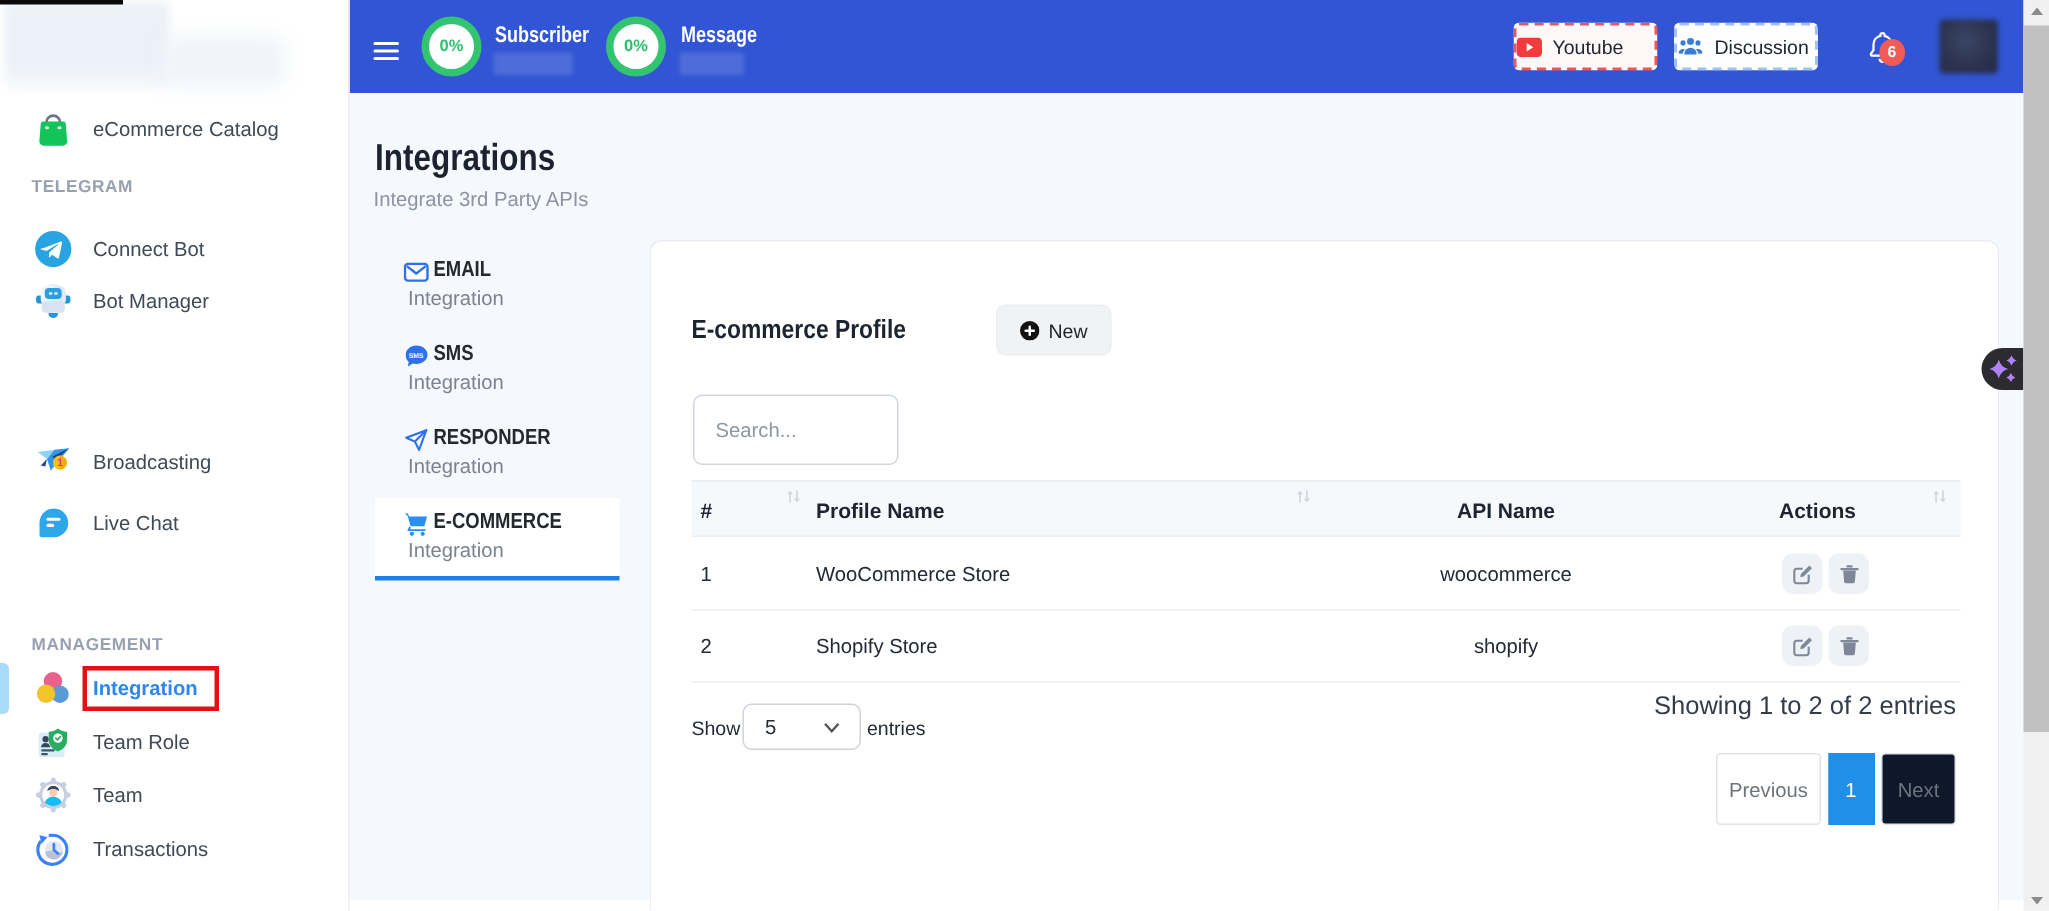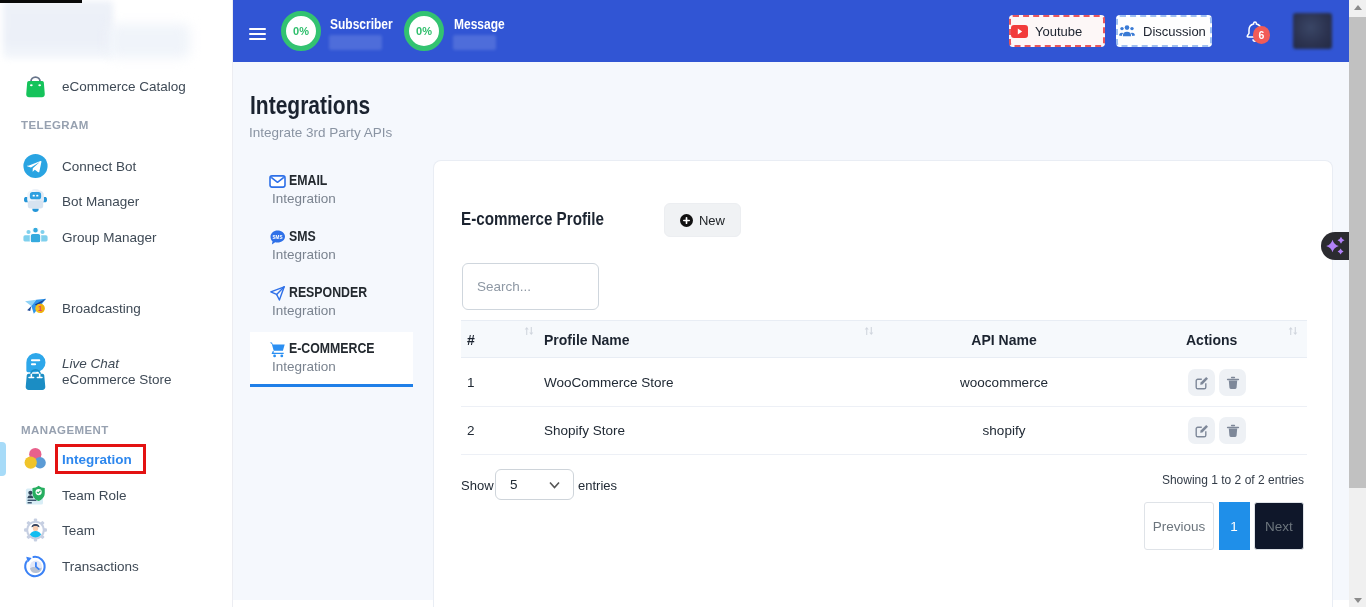--- a/index.html
+++ b/index.html
@@ -101,21 +101,21 @@
     border-radius:7px; display:flex; align-items:center; justify-content:center; cursor:pointer; }
   .act-btn svg { width:14px; height:14px; }
 
   #show-row { position:absolute; left:27px; top:308px; height:32px;
     font-size:13px; color:#212a35; }
   #show-row > span.txt { position:absolute; top:9px; }
   #show-select { position:absolute; left:34px; top:0; width:79px; height:31px;
     border:1px solid #ced4da; border-radius:6px; background:#fff; cursor:pointer; }
   #show-select .v { position:absolute; left:14px; top:7px; font-size:13.5px; color:#212a35; }
   #show-select svg { position:absolute; right:13px; top:11px; }
-  #showing-info { position:absolute; right:28px; top:312px; font-size:12px; color:#333c48; }
+  #showing-info { position:absolute; right:28px; top:300px; font-size:17px; color:#333c48; }
 
   #paginate { position:absolute; right:28px; top:341px; height:32px; display:flex; gap:4.5px; }
   .page-btn { height:48px; display:flex; align-items:center; justify-content:center;
     font-size:13.5px; cursor:pointer; }
   #pg-prev { width:70px; border:1px solid #dfe3e8; border-radius:3px; color:#6c757d; background:#fff; }
   #pg-1 { width:31px; background:#1f8fe9; color:#fff; border:1px solid #1f8fe9; }
   #pg-next { width:50px; border:1px solid #dfe3e8; border-radius:3px; color:#6c757d; background:#0f172a; }
 
   
   #sparkle-btn { position:absolute; left:1321px; top:232px; width:28px; height:28px;
@@ -174,71 +174,48 @@
         <rect x="6.6" y="3.4" width="10.8" height="7" rx="2.6" fill="#2d9fe0"></rect>
         <rect x="9.2" y="6" width="2.2" height="1.7" rx="0.85" fill="#fff"></rect>
         <rect x="12.6" y="6" width="2.2" height="1.7" rx="0.85" fill="#fff"></rect>
         <path d="M7.2 11.8 h9.6 a2.6 2.6 0 0 1 2.6 2.6 v2.2 a2.6 2.6 0 0 1 -2.6 2.6 H7.2 a2.6 2.6 0 0 1 -2.6 -2.6 v-2.2 a2.6 2.6 0 0 1 2.6 -2.6z" fill="#d7e3f0"></path>
         <path d="M9 19.4 h6 v.6 a3 2.6 0 0 1 -6 0z" fill="#2596d8"></path>
       </svg>
     </span>
     <span class="lbl">Bot Manager</span>
   </div>
 
-  <div class="side-item" style="top:220px;">
-    <span class="icon">
-      <svg viewBox="0 0 24 24">
-        <circle cx="5.3" cy="7.2" r="2" fill="#7fd0ed"></circle>
-        <path d="M2 10.3 h6.6 a1.6 1.6 0 0 1 1.6 1.6 v3 a1.4 1.4 0 0 1 -1.4 1.4 H1.8 a1.4 1.4 0 0 1 -1.4 -1.4 v-3 a1.6 1.6 0 0 1 1.6 -1.6z" fill="#7fd0ed"></path>
-        <circle cx="18.7" cy="7.2" r="2" fill="#7fd0ed"></circle>
-        <path d="M15.4 10.3 h6.6 a1.6 1.6 0 0 1 1.6 1.6 v3 a1.4 1.4 0 0 1 -1.4 1.4 h-7 a1.4 1.4 0 0 1 -1.4 -1.4 v-3 a1.6 1.6 0 0 1 1.6 -1.6z" fill="#7fd0ed"></path>
-        <circle cx="12" cy="5.4" r="2.7" fill="#35aade" stroke="#fff" stroke-width="1"></circle>
-        <path d="M9.4 8.6 h5.2 a2.4 2.4 0 0 1 2.4 2.4 v4.6 a2 2 0 0 1 -2 2 H9 a2 2 0 0 1 -2 -2 v-4.6 a2.4 2.4 0 0 1 2.4 -2.4z" fill="#35aade" stroke="#fff" stroke-width="1"></path>
-      </svg>
-    </span>
-    <span class="lbl">Group Manager</span>
-  </div>
 
 
   <div class="side-item" style="top:291px;">
     <span class="icon">
       <svg viewBox="0 0 24 24">
         <path d="M2 5.6 12.8 4.1 8 10.1z" fill="#8ed2f6"></path>
         <path d="M12.8 4.1 22.2 3.2 10.4 17.4 8 10.1z" fill="#2f96ea"></path>
         <path d="M22.2 3.2 11.3 8.7 13.7 10.3z" fill="#1a3a8f"></path>
         <path d="M8 10.1 4 14.2 6.9 14.9z" fill="#1d4796"></path>
         <circle cx="16.3" cy="12.4" r="4.5" fill="#f6c01a"></circle>
         <path d="M16.3 7.9 a4.5 4.5 0 0 1 0 9z" fill="#edaf0f"></path>
         <text x="16.4" y="14.8" font-size="7" font-weight="bold" fill="#e0356f" text-anchor="middle" font-family="Liberation Sans, sans-serif">1</text>
       </svg>
     </span>
     <span class="lbl">Broadcasting</span>
   </div>
 
-  <div class="side-item" style="top:346px;font-style:italic;">
+  <div class="side-item" style="top:332px;">
     <span class="icon">
       <svg viewBox="0 0 24 24">
         <path d="M3.2 11.6 a9.2 9.2 0 1 1 9.2 9.2 H4.7 a1.5 1.5 0 0 1 -1.5 -1.5z" fill="#2da7ea"></path>
         <rect x="7.6" y="8.3" width="9" height="2" rx="1" fill="#fff"></rect>
         <rect x="7.6" y="12.2" width="5" height="2" rx="1" fill="#fff"></rect>
       </svg>
     </span>
     <span class="lbl">Live Chat</span>
   </div>
 
-  <div class="side-item" style="top:362px;">
-    <span class="icon">
-      <svg viewBox="0 0 24 24">
-        <path d="M7.6 11.5 V7.6 a4.4 4.4 0 0 1 8.8 0 V11.5" fill="none" stroke="#1b8dc4" stroke-width="1.7"></path>
-        <path d="M5.3 6.9 h13.4 a1.7 1.7 0 0 1 1.7 1.5 l1 11 a2.9 2.9 0 0 1 -2.9 3.2 H5.5 a2.9 2.9 0 0 1 -2.9 -3.2 l1 -11 a1.7 1.7 0 0 1 1.7 -1.5z" fill="#1b8dc4"></path>
-        <path d="M5.8 10.6 h4.4 M8 10.6 v-3.2 M13.8 10.6 h4.4 M16 10.6 v-3.2" stroke="#fff" stroke-width="1.5" stroke-linecap="round"></path>
-      </svg>
-    </span>
-    <span class="lbl">eCommerce Store</span>
-  </div>
 
   <div class="side-section" style="top:424px;">MANAGEMENT</div>
 
   <div class="side-item" style="top:442px;">
     <span class="icon">
       <svg viewBox="0 0 24 24">
         <circle cx="11.8" cy="7.4" r="5.9" fill="#e8618c"></circle>
         <circle cx="16.3" cy="15.6" r="5.6" fill="#5b9bd5"></circle>
         <circle cx="7.4" cy="15.4" r="5.9" fill="#f0c42a"></circle>
       </svg>

